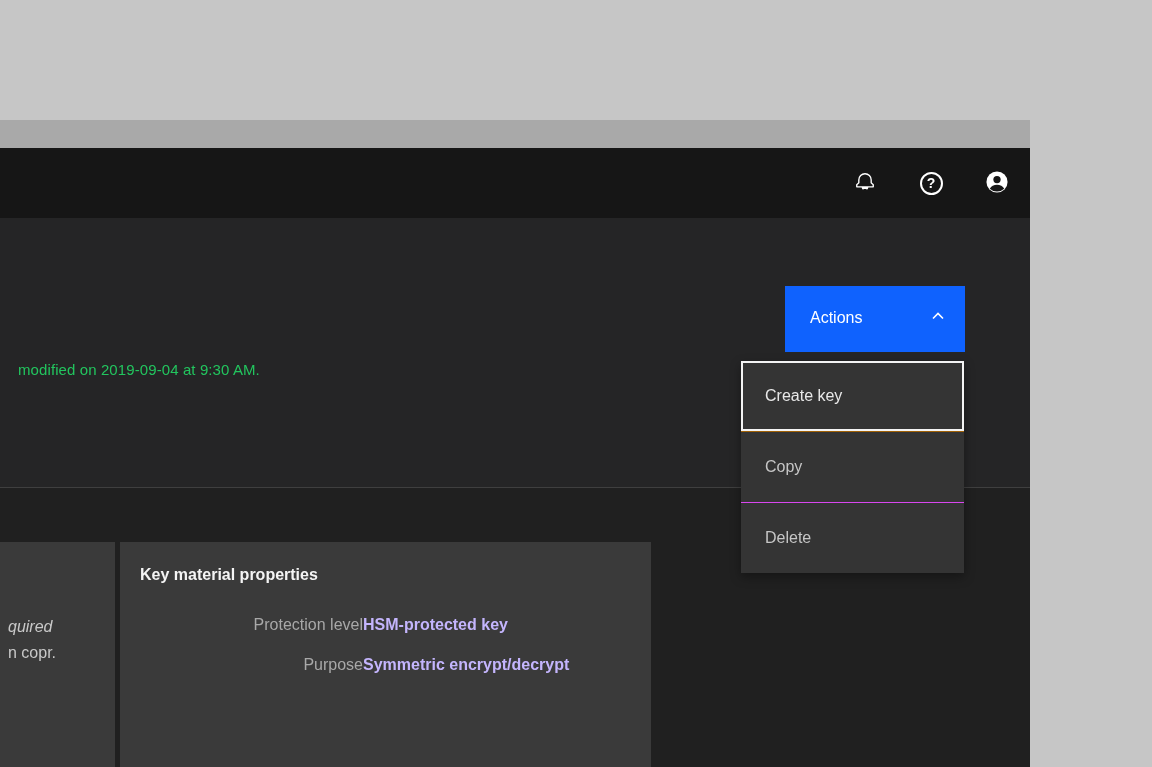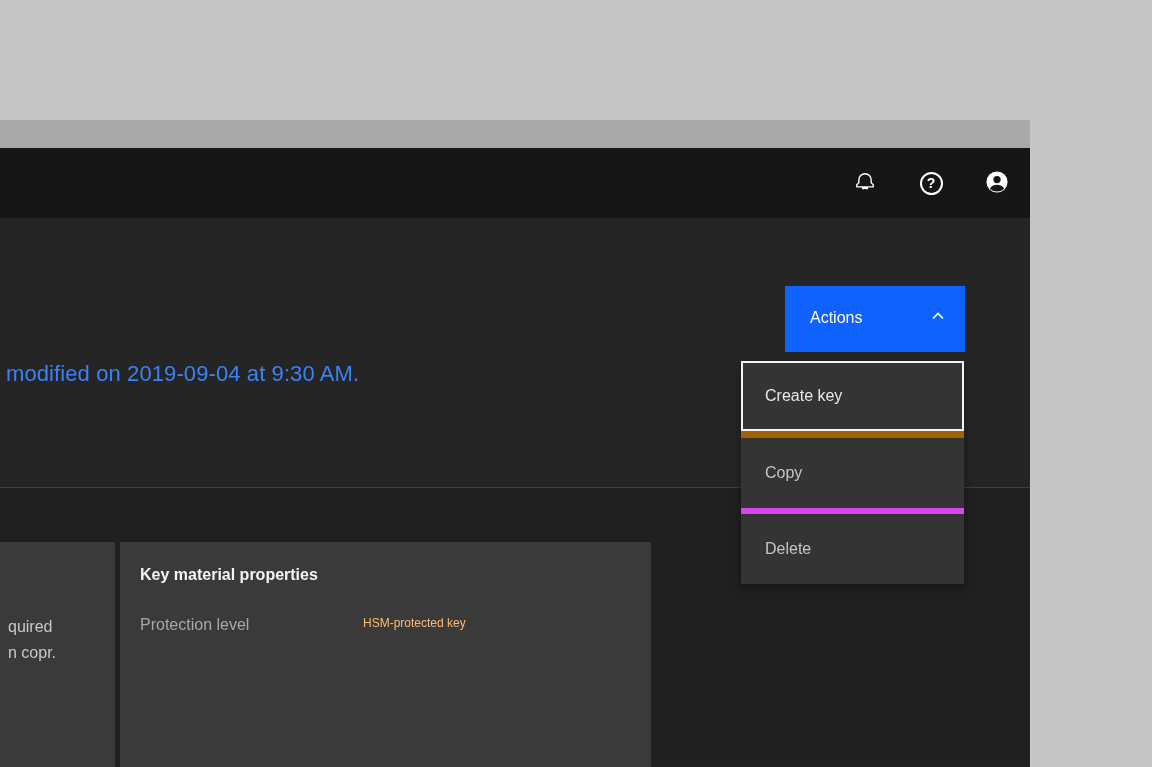--- a/index.html
+++ b/index.html
@@ -23,59 +23,59 @@
     width:66px;height:70px;background:transparent;border:none;padding:0;margin:0;
     display:flex;align-items:center;justify-content:center;cursor:pointer;
   }
   .help-circle{
     width:19px;height:19px;border:2px solid #ffffff;border-radius:50%;
     color:#ffffff;font-size:14px;font-weight:bold;line-height:1;
     display:flex;align-items:center;justify-content:center;
   }
 
   .page-top{position:absolute;left:0;top:98px;width:100%;height:269px;background:#252526;}
-  .modified{position:absolute;left:6px;top:143px;font-size:22px;color:#3b82f6;letter-spacing:.1px;}
+  .modified{position:absolute;left:18px;top:143px;font-size:15px;color:#22c55e;letter-spacing:.1px;}
 
   .actions-btn{
     position:absolute;left:785px;top:68px;width:180px;height:66px;
     background:#0f62fe;border:none;color:#ffffff;font-size:16px;
     font-family:"Liberation Sans", sans-serif;
     display:flex;align-items:center;justify-content:space-between;
     padding:0 19px 2px 25px;cursor:pointer;
   }
 
   .page-bottom{
     position:absolute;left:0;top:367px;width:100%;height:280px;
     background:#202020;border-top:1px solid #3f3f3f;box-sizing:border-box;
   }
 
   .tile{position:absolute;background:#3a3a3a;}
   .tile-left{left:0;top:54px;width:115px;height:226px;overflow:hidden;}
   .frag{position:absolute;left:8px;font-size:16px;color:#c9c9c9;white-space:nowrap;}
-  .frag1{top:76px;}
+  .frag1{top:76px;font-style:italic;}
   .frag2{top:102px;}
 
   .tile-main{left:120px;top:54px;width:531px;height:226px;}
   .tile-title{position:absolute;left:20px;top:24px;margin:0;font-size:16px;font-weight:bold;color:#f4f4f4;}
-  .kv-rows{position:absolute;left:20px;top:74px;right:12px;}
+  .kv-rows{position:absolute;left:20px;top:74px;right:12px;text-align:right;}
   .kv-row{display:flex;align-items:flex-start;height:40px;}
   .kv-label{width:223px;flex:0 0 223px;color:#a8a8a8;font-size:16px;}
-  .kv-value{color:#fdba74;font-size:12px;}
+  .kv-value{color:#c4b5fd;font-size:16px;font-weight:bold;}
 
   .menu{
     position:absolute;left:741px;top:241px;width:223px;background:#343434;
     box-shadow:0 4px 10px rgba(0,0,0,0.35);z-index:5;
   }
   .menu-item{
     height:70px;display:flex;align-items:center;padding-left:24px;
     font-size:16px;color:#c6c6c6;cursor:pointer;
   }
-  .menu-item + .menu-item{border-top:7px solid #a16207;}
+  .menu-item + .menu-item{border-top:1px solid #a16207;}
   .menu-item.focused{outline:2px solid #f4f4f4;outline-offset:-2px;color:#e8e8e8;}
-  .menu-item.delete{border-top:6px solid #d946ef;}
+  .menu-item.delete{border-top:1px solid #d946ef;}
 </style>
 </head>
 <body>
 
 <div class="stage">
 
   <div class="window">
 
     <div class="titlebar"></div>
 
@@ -120,20 +120,24 @@
         <div class="frag frag2">n copr.</div>
       </div>
 
       <div class="tile tile-main">
         <h3 class="tile-title">Key material properties</h3>
         <div class="kv-rows">
           <div class="kv-row">
             <span class="kv-label">Protection level</span>
             <span class="kv-value">HSM-protected key</span>
           </div>
+          <div class="kv-row">
+            <span class="kv-label">Purpose</span>
+            <span class="kv-value">Symmetric encrypt/decrypt</span>
+          </div>
         </div>
       </div>
 
     </section>
 
     <div class="menu">
       <div class="menu-item focused">Create key</div>
       <div class="menu-item">Copy</div>
       <div class="menu-item delete">Delete</div>
     </div>

